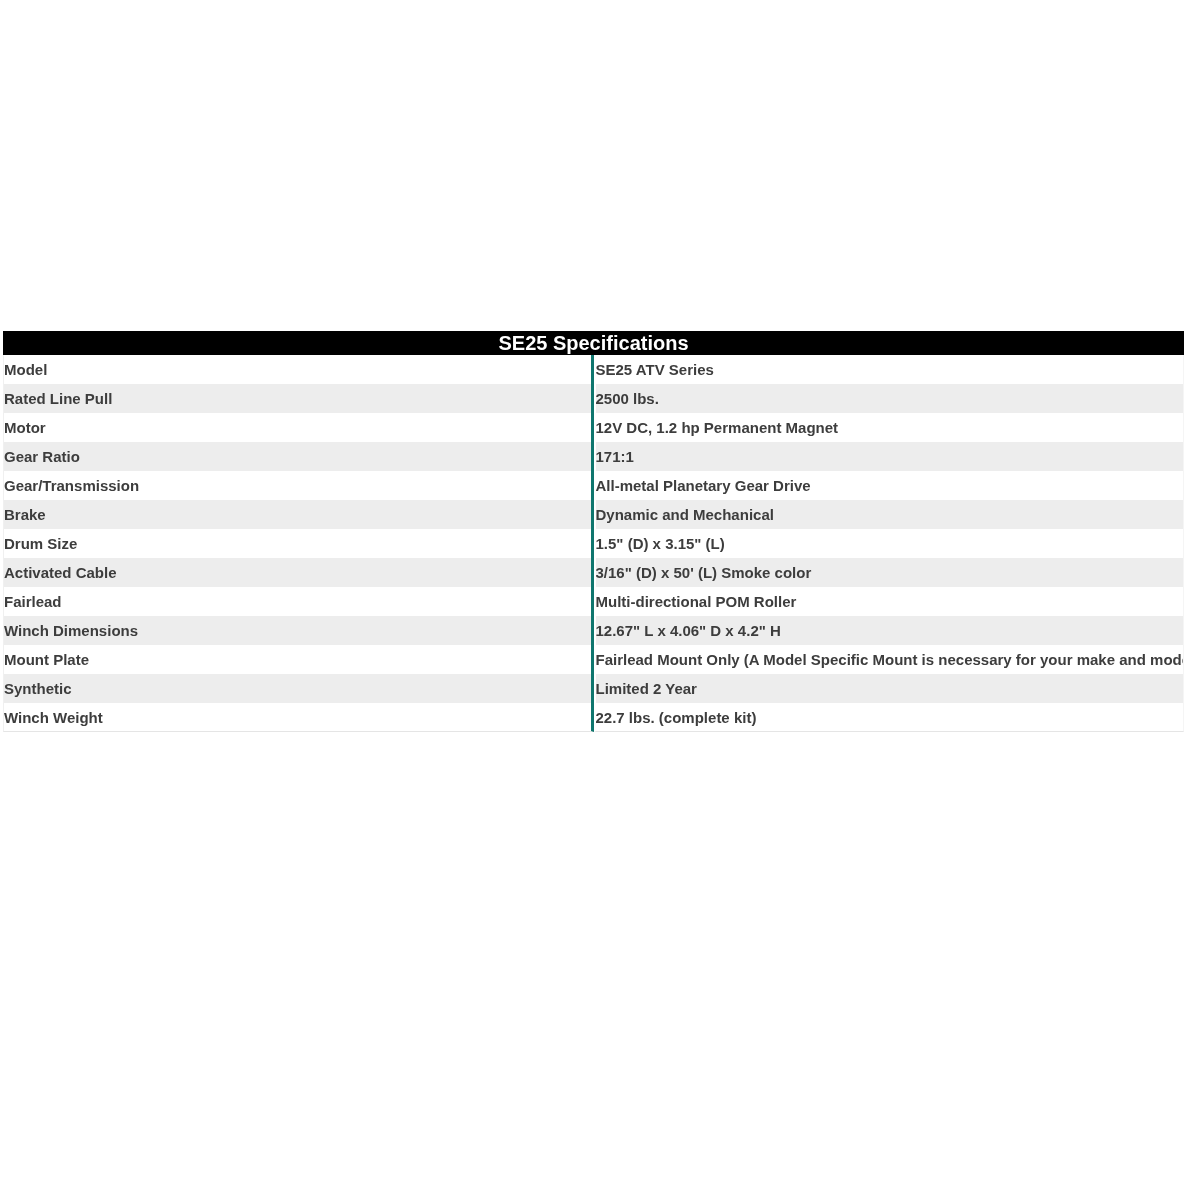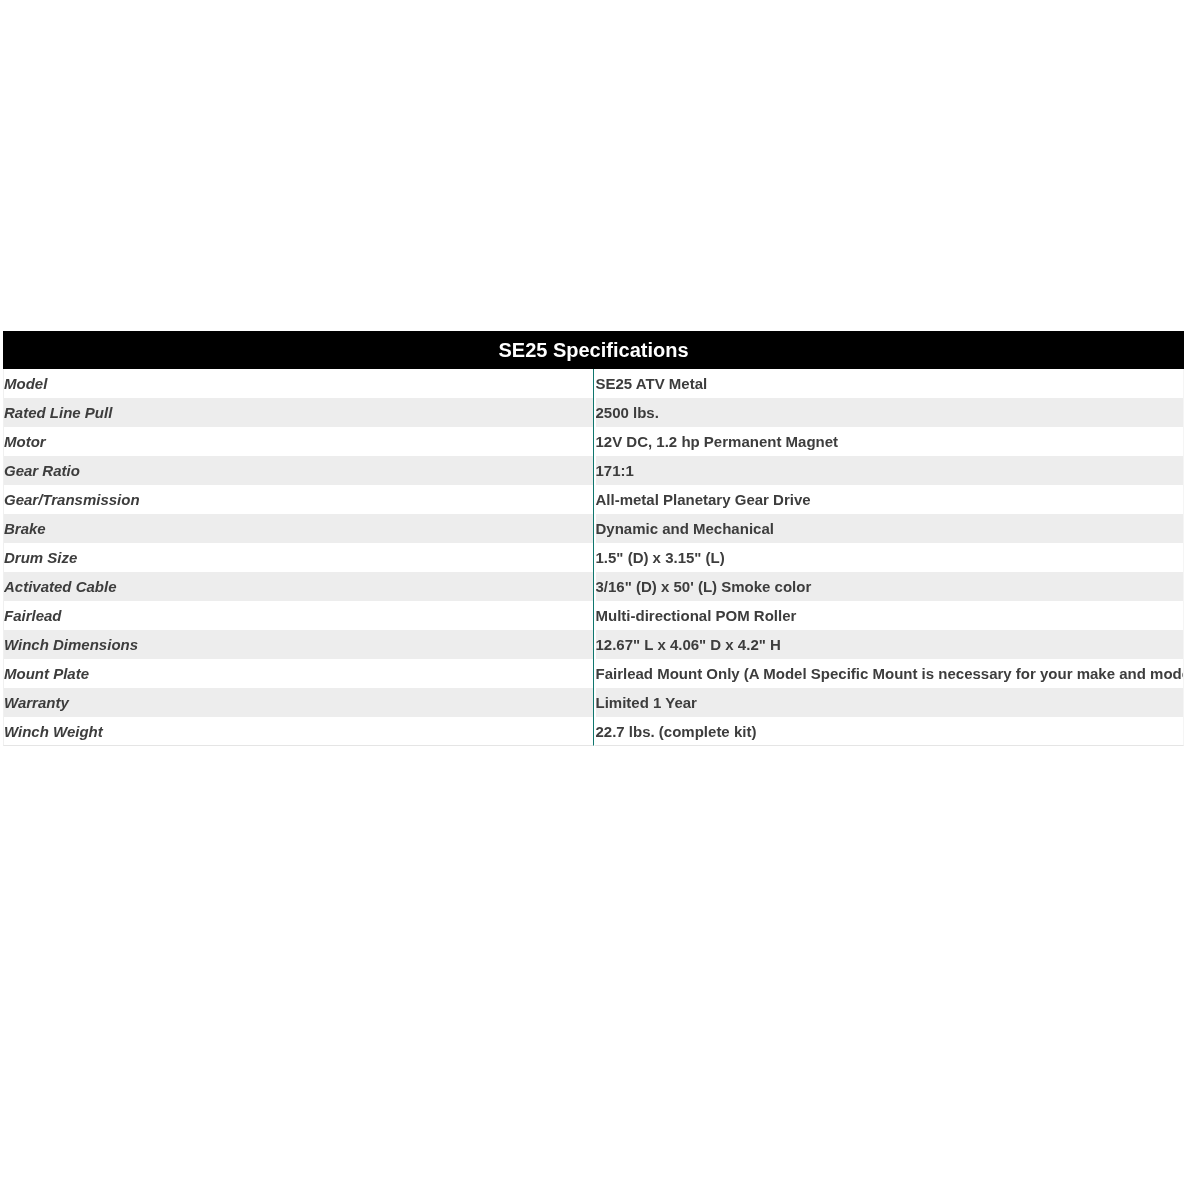--- a/index.html
+++ b/index.html
@@ -20,21 +20,21 @@
   }
   table.spec-table {
     border-collapse: separate;
     border-spacing: 0;
     width: 1181px;
     table-layout: fixed;
   }
   table.spec-table th.title-cell {
     background: #000000;
     color: #ffffff;
-    height: 38px;
+    height: 24px;
     font-size: 20px;
     font-weight: bold;
     text-align: center;
     vertical-align: middle;
     padding: 0;
   }
   table.spec-table td {
     height: 29px;
     font-size: 15px;
     font-weight: bold;
@@ -42,22 +42,21 @@
     vertical-align: middle;
     padding: 0;
     box-sizing: border-box;
     white-space: nowrap;
     overflow: hidden;
   }
   td.label-cell {
     width: 211px;
     padding-left: 7px;
     border-left: 1px solid #f0f0f0;
-    border-right: 1px solid #0f766e;
-    font-style: italic;
+    border-right: 3px solid #0f766e;
   }
   td.value-cell {
     width: 970px;
     padding-left: 5px;
     border-left: 2px solid #ffffff;
     border-right: 1px solid #f5f5f5;
   }
   tbody tr:nth-child(even) td.label-cell,
   tbody tr:nth-child(even) td.value-cell {
     background: #ededed;
@@ -76,21 +75,21 @@
 <div class="spec-wrap">
   <table class="spec-table">
     <thead>
       <tr>
         <th class="title-cell" colspan="2">SE25 Specifications</th>
       </tr>
     </thead>
     <tbody>
       <tr>
         <td class="label-cell">Model</td>
-        <td class="value-cell">SE25 ATV Metal</td>
+        <td class="value-cell">SE25 ATV Series</td>
       </tr>
       <tr>
         <td class="label-cell">Rated Line Pull</td>
         <td class="value-cell">2500 lbs.</td>
       </tr>
       <tr>
         <td class="label-cell">Motor</td>
         <td class="value-cell">12V DC, 1.2 hp Permanent Magnet</td>
       </tr>
       <tr>
@@ -119,22 +118,22 @@
       </tr>
       <tr>
         <td class="label-cell">Winch Dimensions</td>
         <td class="value-cell">12.67" L x 4.06" D x 4.2" H</td>
       </tr>
       <tr>
         <td class="label-cell">Mount Plate</td>
         <td class="value-cell">Fairlead Mount Only (A Model Specific Mount is necessary for your make and model ATV)</td>
       </tr>
       <tr>
-        <td class="label-cell">Warranty</td>
-        <td class="value-cell">Limited 1 Year</td>
+        <td class="label-cell">Synthetic</td>
+        <td class="value-cell">Limited 2 Year</td>
       </tr>
       <tr>
         <td class="label-cell">Winch Weight</td>
         <td class="value-cell">22.7 lbs. (complete kit)</td>
       </tr>
     </tbody>
   </table>
 </div>
 
 </body></html>

